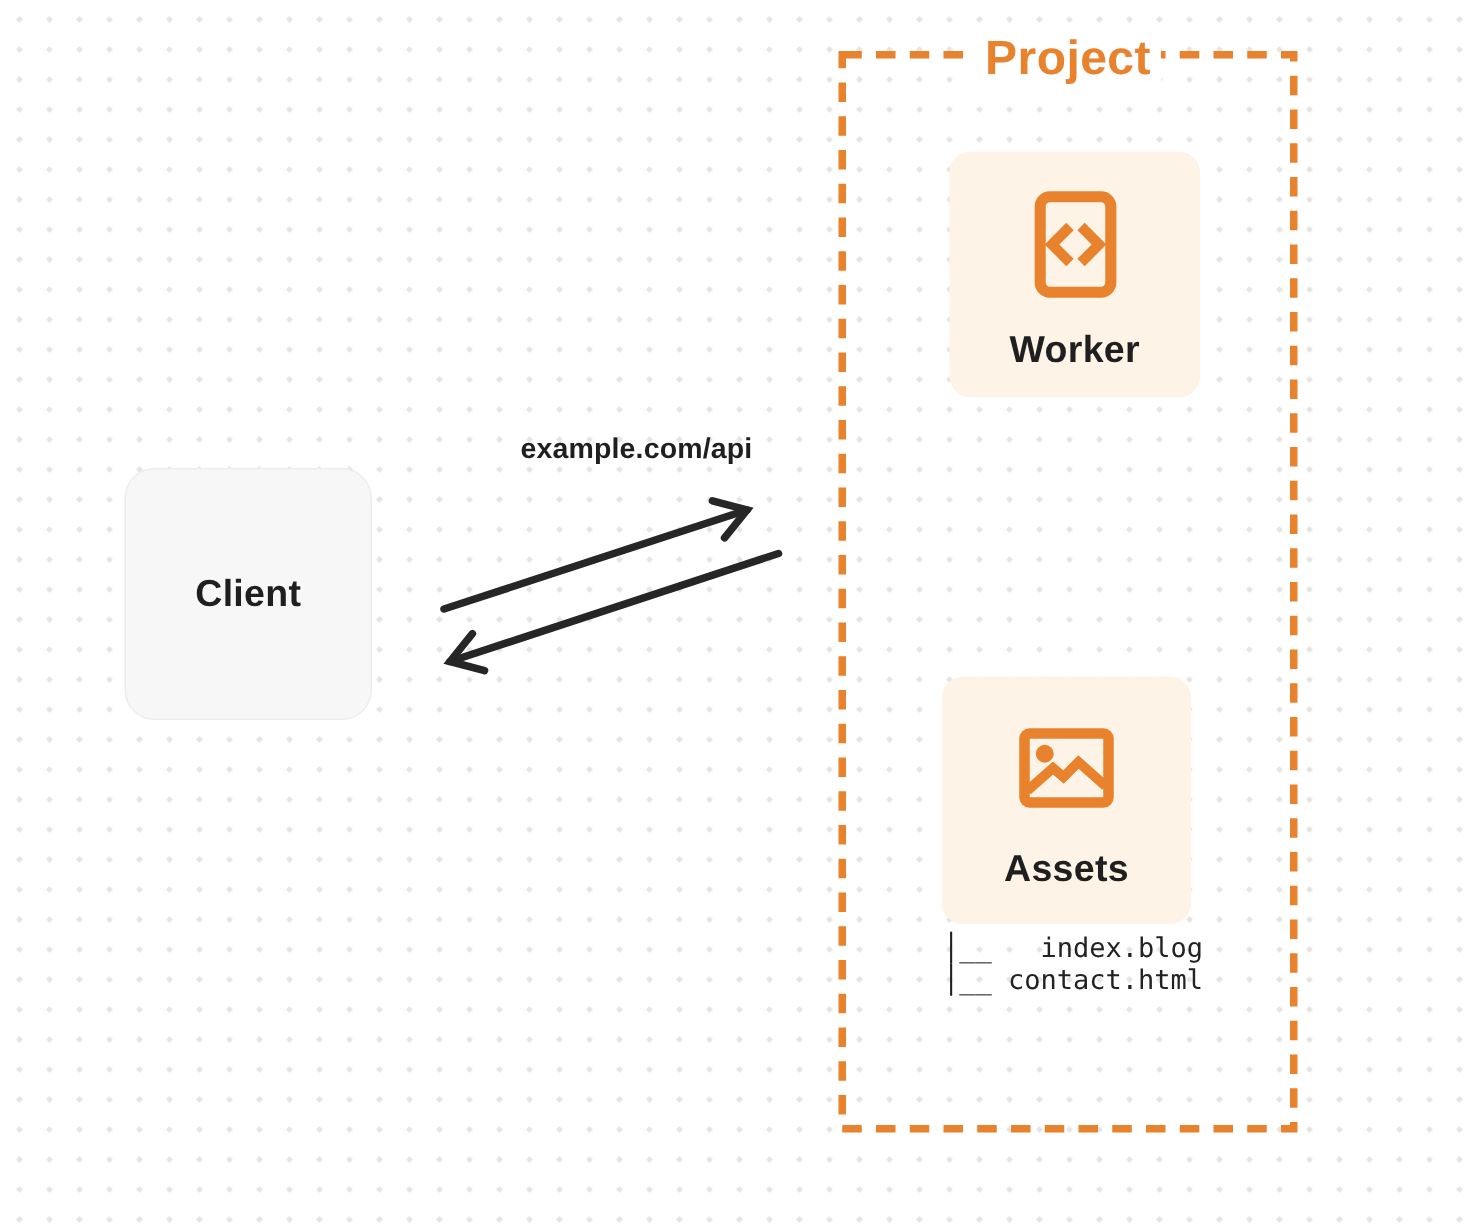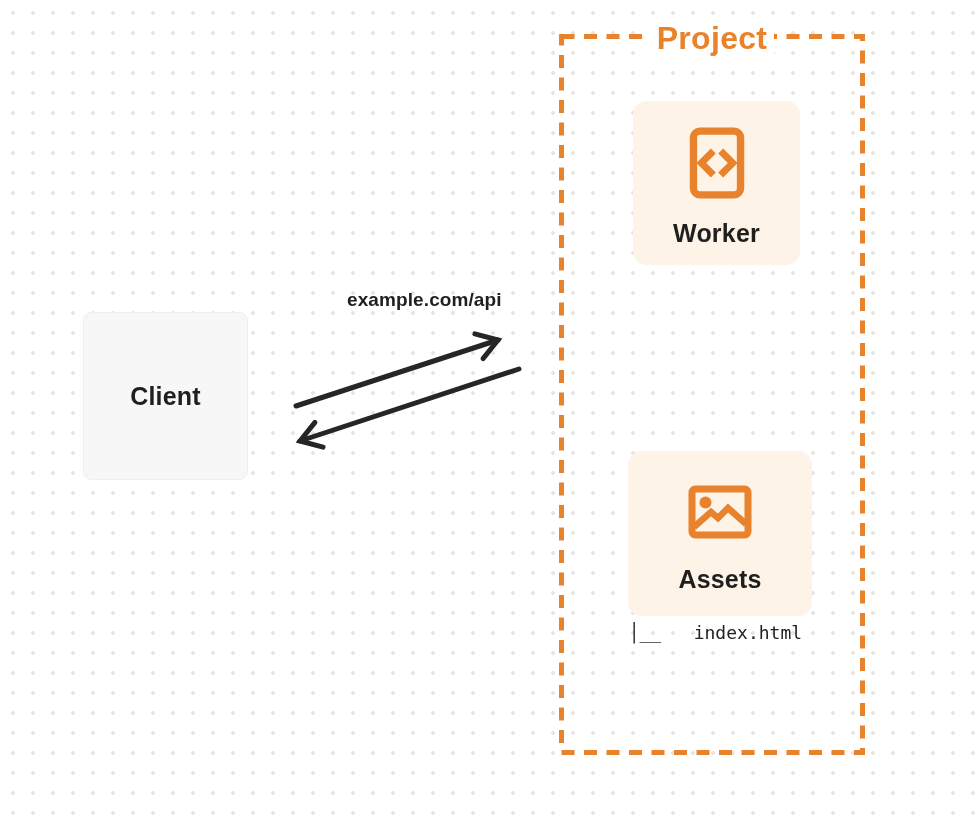--- a/index.html
+++ b/index.html
@@ -23,21 +23,21 @@
     color:var(--text);
   }
   .gfx{position:absolute;left:0;top:0;width:980px;height:818px;z-index:1;pointer-events:none;}
   .accent-stroke{stroke:var(--accent);}
   .accent-fill{fill:var(--accent);}
   .arrow-stroke{stroke:var(--arrow);}
 
   .node-client{
     position:absolute;left:83px;top:312px;width:165px;height:168px;
     background:var(--client_bg);
-    border:1px solid #EDEDED;border-radius:9px;
+    border:1px solid #EDEDED;border-radius:20px;
     display:flex;align-items:center;justify-content:center;
     z-index:2;
   }
   .node-client .label{font-size:25px;font-weight:700;letter-spacing:.2px;}
 
   .url-label{
     position:absolute;left:307px;top:289px;z-index:3;
     font-size:19px;font-weight:700;letter-spacing:.1px;margin-left:40px;
   }
 
@@ -49,21 +49,21 @@
     display:inline-block;background:#fff;padding:0 7px;
     color:var(--accent);font-size:32px;font-weight:700;letter-spacing:.3px;
   }
 
   .card{
     position:absolute;z-index:2;
     background:var(--card_bg);border-radius:14px;
     display:flex;flex-direction:column;align-items:center;justify-content:flex-start;
   }
   .card-worker{left:633px;top:101px;width:167px;height:164px;padding-top:26px;}
-  .card-assets{left:628px;top:451px;width:184px;height:165px;padding-top:34px;}
+  .card-assets{left:628px;top:451px;width:166px;height:165px;padding-top:34px;}
   .card .icon{display:block;line-height:0;}
   .card .label{font-size:25px;font-weight:700;letter-spacing:.2px;}
   .card-worker .label{margin-top:20px;}
   .card-assets .label{margin-top:26px;}
 
   .file-tree{
     position:absolute;left:607px;top:622px;z-index:2;
     font-family:"DejaVu Sans Mono", monospace;
     font-size:18px;line-height:21px;color:#222;
     white-space:pre;
@@ -113,15 +113,15 @@
     <span class="icon">
       <svg width="64" height="54" viewBox="0 0 64 54">
         <rect x="4" y="4" width="56" height="46" rx="3.5" fill="none" class="accent-stroke" stroke-width="7"></rect>
         <circle cx="17.5" cy="17.5" r="6" class="accent-fill"></circle>
         <path d="M6,42 L23,27 L30,33 L40,23 L58,39" fill="none" class="accent-stroke" stroke-width="6.5" stroke-linecap="butt" stroke-linejoin="miter"></path>
       </svg>
     </span>
     <span class="label">Assets</span>
   </div>
 
-  <pre class="file-tree"><div>  │__   index.html</div></pre>
+  <pre class="file-tree"><div>  │__   index.blog</div><div>  │__ contact.html</div></pre>
 
 </div>
 
 </body></html>

